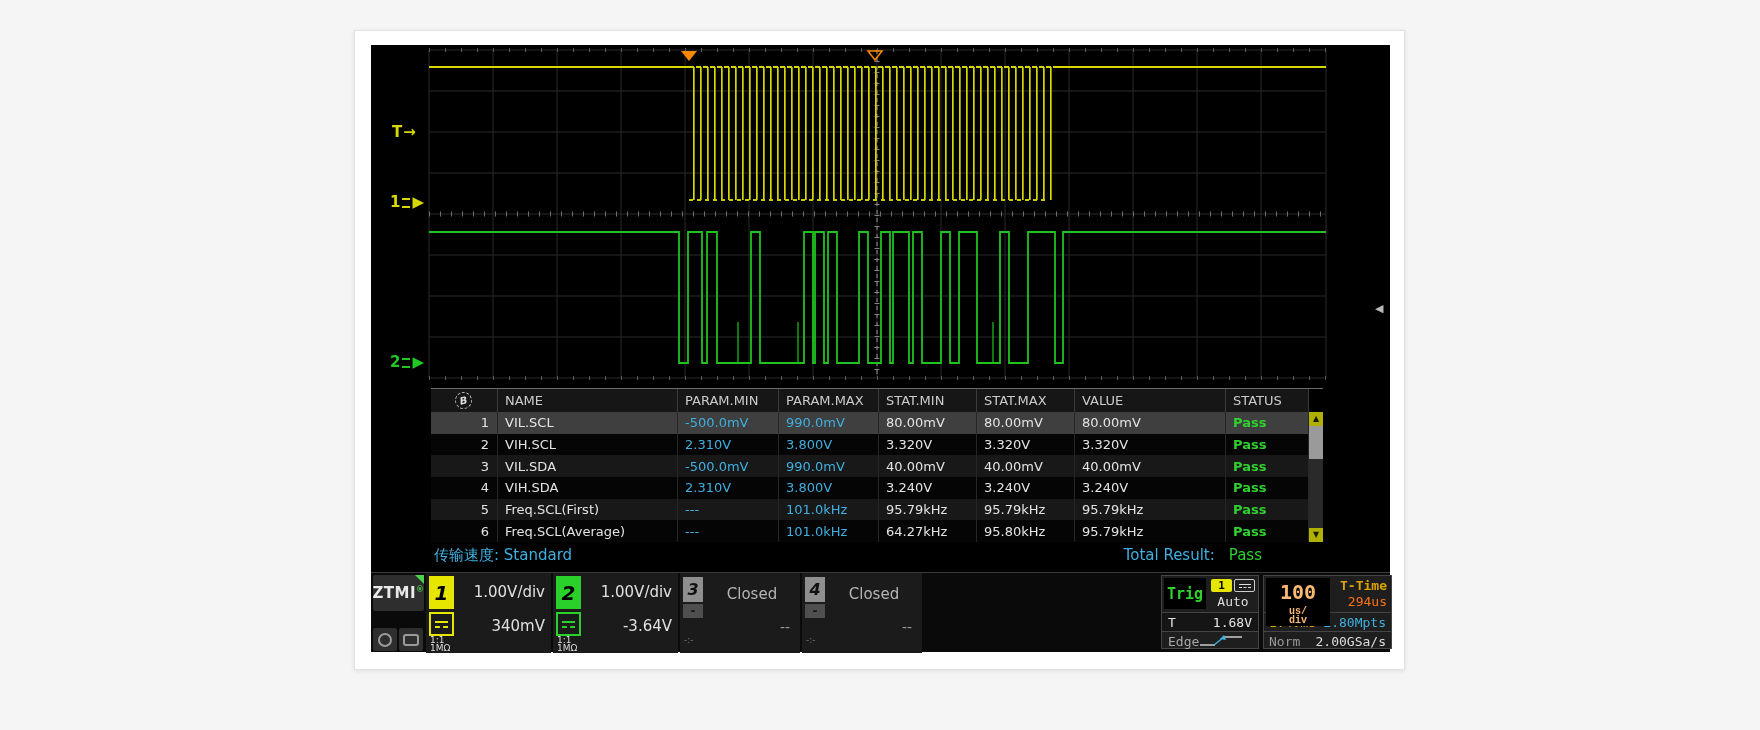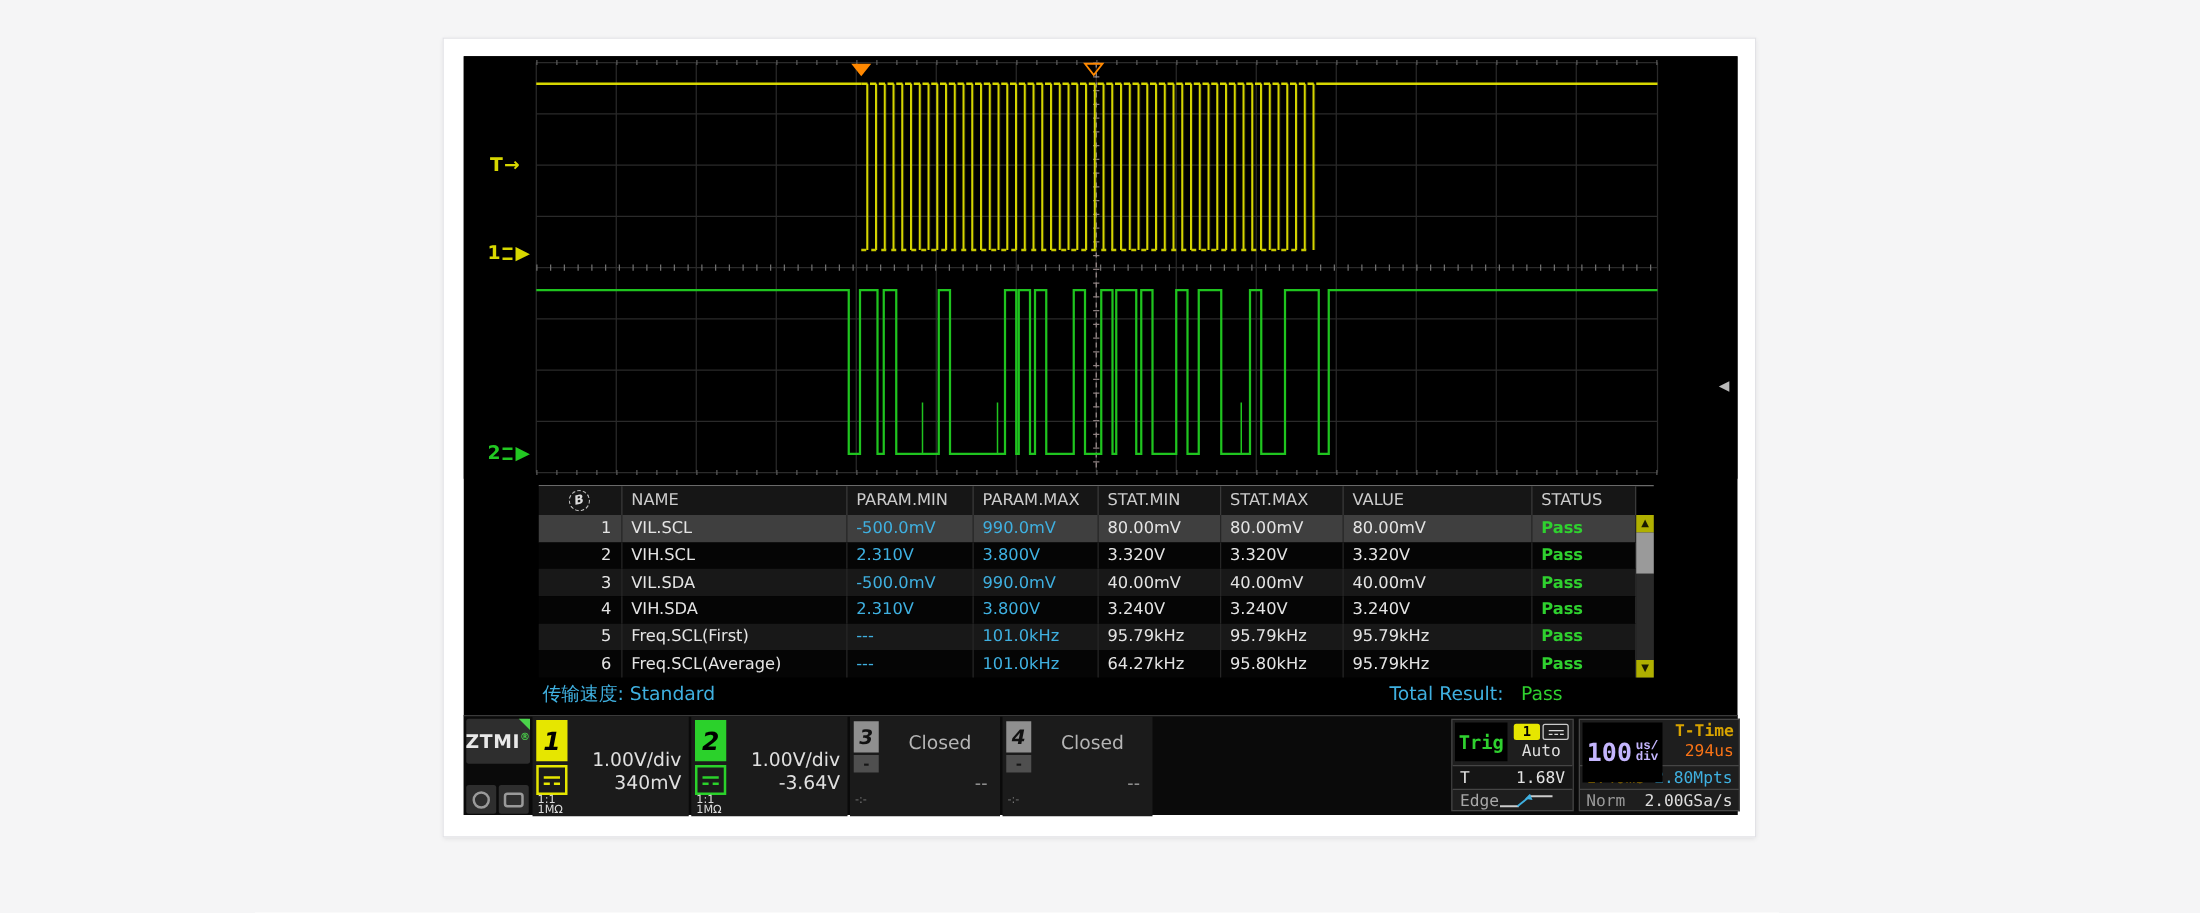--- a/index.html
+++ b/index.html
@@ -29,21 +29,21 @@
   .c-pass{color:#2fd12f;font-weight:bold;}
   .busicon{width:15px;height:15px;border:1px dashed #b5b5b5;border-radius:50%;display:flex;align-items:center;justify-content:center;font-size:10px;font-style:italic;font-weight:bold;color:#dddddd;transform:rotate(-12deg);}
   .scrollbar{width:14px;display:flex;flex-direction:column;background:#222;margin-top:23px;height:130px;}
   .sbtn{height:14px;flex:0 0 14px;background:#b0b000;color:#1a1a00;font-size:8px;line-height:14px;text-align:center;font-weight:bold;}
   .sthumb{height:33px;flex:0 0 33px;background:#9a9a9a;}
   .strack{flex:1 1 auto;background:#2a2a2a;}
 
   
   .statusline{position:absolute;left:0;top:500px;width:1019px;height:22px;font-size:15px;}
   .speed{position:absolute;left:63px;top:1px;color:#3fb0e0;}
-  .totalres{position:absolute;right:140px;top:1px;white-space:nowrap;}
+  .totalres{position:absolute;right:128px;top:1px;white-space:nowrap;}
   .totalres .lab{color:#3fb0e0;}
   .totalres .val{color:#2fd12f;margin-left:14px;}
 
   
   .bbar{position:absolute;left:0;top:527px;width:1019px;height:80px;background:#0a0a0a;border-top:1px solid #3a3a3a;box-sizing:border-box;}
   .ztmibox{position:absolute;left:2px;top:2px;width:51px;height:36px;background:#2e2e2e;border-radius:2px;display:flex;align-items:center;justify-content:center;}
   .ztmibox:after{content:"";position:absolute;right:0;top:0;border-top:9px solid #4bd34b;border-left:9px solid transparent;}
   .ztmi-text{color:#e9e9e9;font-weight:bold;font-size:15px;letter-spacing:.5px;}
   .ztmi-r{color:#4bd34b;font-size:8px;vertical-align:super;}
   .gesture{position:absolute;top:55px;width:24px;height:23px;background:#2e2e2e;border-radius:2px;display:flex;align-items:center;justify-content:center;}
@@ -55,21 +55,21 @@
   .ch1p{left:55px;width:125px;} .ch2p{left:182px;width:125px;}
   .ch3p{left:309px;width:120px;} .ch4p{left:431px;width:120px;}
   .chbadge{position:absolute;left:3px;top:3px;width:25px;height:33px;font-size:20px;font-weight:bold;font-style:italic;color:#000;display:flex;align-items:center;justify-content:center;}
   .b-yel{background:#e6e600;} .b-grn{background:#2bd12b;}
   .dcbox{position:absolute;left:3px;top:39px;width:21px;height:20px;border:2px solid;display:flex;flex-direction:column;align-items:center;justify-content:center;gap:3px;}
   .dcbox.yel{border-color:#e6e600;} .dcbox.grn{border-color:#2bd12b;}
   .dcbox i{display:block;width:13px;border-top:2px solid;}
   .dcbox.yel i{border-color:#e6e600;} .dcbox.grn i{border-color:#2bd12b;}
   .dcbox i.dsh{border-top-style:dashed;}
   .probe{position:absolute;left:4px;top:63px;font-size:9px;line-height:8px;color:#dddddd;}
-  .vdiv{position:absolute;right:6px;top:10px;font-size:15px;color:#e0e0e0;margin-top:16px;}
+  .vdiv{position:absolute;right:6px;top:10px;font-size:15px;color:#e0e0e0;}
   .voffs{position:absolute;right:6px;top:44px;font-size:15px;color:#e0e0e0;}
 
   .chbadge-off{position:absolute;left:3px;top:4px;width:20px;height:25px;background:#8f8f8f;font-size:16px;font-weight:bold;font-style:italic;color:#111;display:flex;align-items:center;justify-content:center;}
   .minusbox{position:absolute;left:3px;top:31px;width:20px;height:14px;background:#4f4f4f;color:#161616;font-weight:bold;display:flex;align-items:center;justify-content:center;font-size:12px;}
   .probe-off{position:absolute;left:4px;top:62px;font-size:9px;color:#777;}
   .closedtxt{position:absolute;left:30px;right:6px;top:12px;text-align:center;font-size:15px;color:#b5b5b5;}
   .dashval{position:absolute;right:10px;top:46px;font-size:14px;color:#9a9a9a;}
 
   .cluster{position:absolute;top:2px;height:74px;background:#1e1e1e;border:1px solid #454545;box-sizing:border-box;font-family:"DejaVu Sans Mono",monospace;}
   .trigc{left:790px;width:98px;}
@@ -78,21 +78,21 @@
   .trigbox{position:absolute;left:2px;top:2px;width:42px;height:31px;background:#000;color:#2fd12f;font-weight:bold;font-size:15px;display:flex;align-items:center;justify-content:center;}
   .srcbadge{position:absolute;left:49px;top:3px;width:21px;height:13px;background:#e6e600;border-radius:2px;color:#000;font-size:11px;font-weight:bold;display:flex;align-items:center;justify-content:center;}
   .srcdc{position:absolute;left:72px;top:3px;width:21px;height:13px;border:1px solid #cccccc;border-radius:2px;box-sizing:border-box;display:flex;flex-direction:column;align-items:center;justify-content:center;gap:2px;}
   .srcdc i{display:block;width:12px;border-top:1px solid #dddddd;}
   .srcdc i.dsh{border-top-style:dashed;}
   .automode{position:absolute;left:47px;top:18px;width:48px;text-align:center;color:#dddddd;font-size:13px;}
   .trig-r2{height:18px;border-top:1px solid #454545;border-bottom:1px solid #454545;display:flex;align-items:center;justify-content:space-between;padding:0 6px;color:#e4e4e4;font-size:13px;background:#151515;}
   .trig-r3{height:18px;display:flex;align-items:center;padding:0 6px;gap:0;color:#a8a8a8;font-size:13px;}
 
   .tb-r1{position:relative;height:36px;}
-  .tbbox{position:absolute;left:2px;top:2px;width:64px;height:48px;background:#000;color:#c4b5fd;display:flex;align-items:center;justify-content:center;gap:3px;}
+  .tbbox{position:absolute;left:2px;top:2px;width:64px;height:48px;background:#000;color:#fdba74;display:flex;align-items:center;justify-content:center;gap:3px;flex-direction:column;}
   .tbnum{font-size:20px;font-weight:bold;}
   .tbunit{font-size:10px;line-height:9px;font-weight:bold;font-family:Liberation Mono, monospace;}
   .ttime{position:absolute;left:68px;right:4px;top:2px;text-align:right;font-size:13px;line-height:16px;}
   .ttime .l1{color:#d9a400;font-weight:bold;}
   .ttime .l2{color:#f97316;}
   .tb-r2{height:18px;border-top:1px solid #454545;display:flex;align-items:center;justify-content:space-between;padding:0 5px;font-size:13px;}
   .tb-r2 .win{color:#d9a400;} .tb-r2 .pts{color:#3fb0e0;}
   .tb-r3{height:18px;border-top:1px solid #454545;display:flex;align-items:center;justify-content:space-between;padding:0 5px;font-size:13px;}
   .tb-r3 .acq{color:#999;} .tb-r3 .rate{color:#dddddd;}
 </style>

